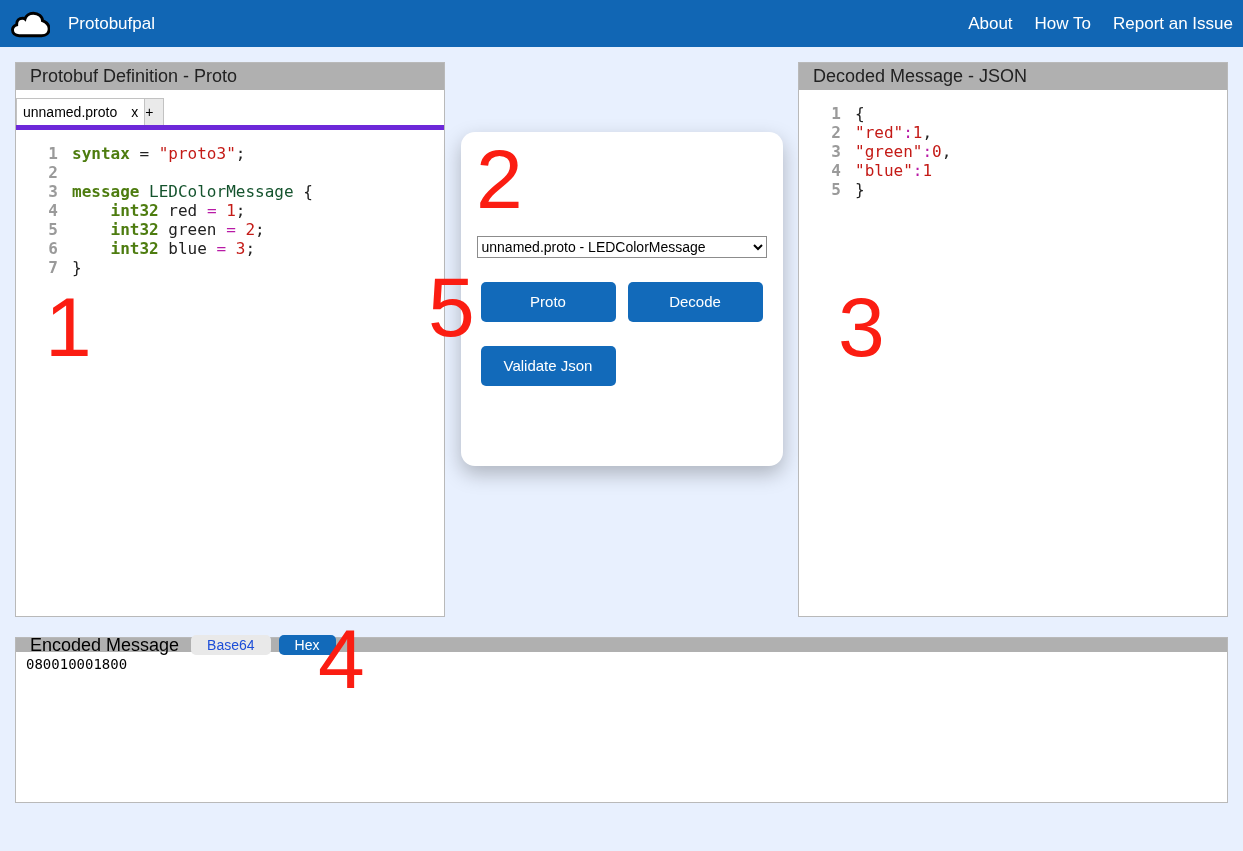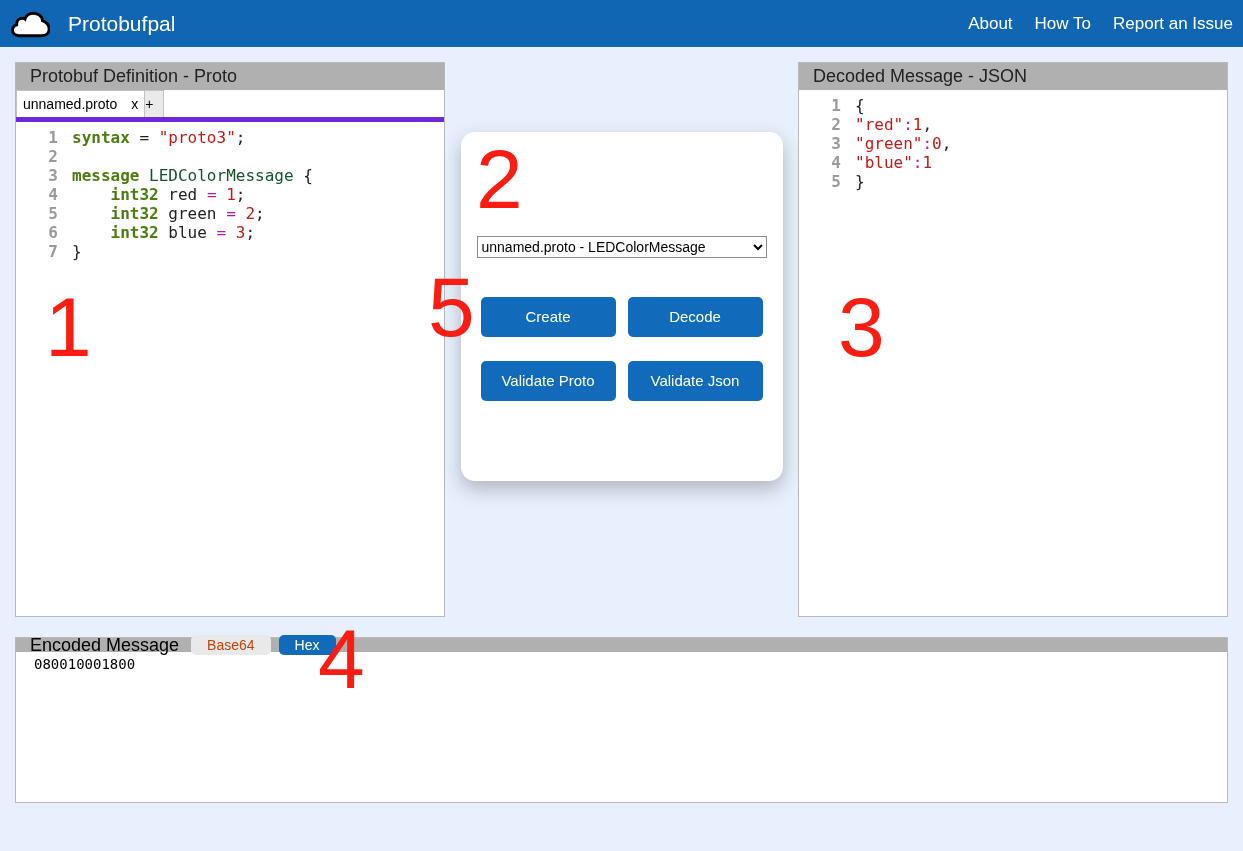--- a/index.html
+++ b/index.html
@@ -20,21 +20,21 @@
     .logo-box {
       width: 40px;
       height: 35px;
       display: flex;
       align-items: center;
       justify-content: center;
       margin-right: 18px;
     }
     .logo-box svg { width: 40px; height: 30px; }
     .app-title {
-      font-size: 21px;
+      font-size: 17px;
       font-weight: 400;
       flex: 1;
     }
     .nav-links { display: flex; gap: 22px; padding-right: 8px; }
     .nav-link { color: #fff; font-size: 17px; text-decoration: none; cursor: pointer; }
 
     .workspace {
       padding: 15px;
       display: grid;
       grid-template-columns: 430px 1fr 430px;
@@ -42,20 +42,21 @@
       gap: 0;
       position: relative;
     }
 
     .panel {
       background: #fff;
       border: 1px solid #b9b9b9;
       display: flex;
       flex-direction: column;
       overflow: hidden;
+      gap: 8px;
     }
     .panel-title {
       background: #b0b0b0;
       color: #222;
       font-size: 18px;
       font-weight: 400;
       padding: 3px 14px;
     }
 
     
@@ -112,21 +113,21 @@
       padding: 104px 16px 80px;
       display: flex;
       flex-direction: column;
     }
     .msg-select {
       width: 100%;
       height: 22px;
       font-size: 14px;
       border: 1px solid #8c8c8c;
       background: #fff;
-      margin-bottom: 39px;
+      margin-bottom: 24px;
     }
     .btn-grid { display: grid; grid-template-columns: 1fr 1fr; gap: 24px 12px; padding: 0 4px; }
     .btn {
       background: #126aba;
       color: #fff;
       border: none;
       border-radius: 5px;
       font-size: 15px;
       height: 40px;
       display: flex;
@@ -159,26 +160,26 @@
     .pill {
       font-size: 14px;
       border-radius: 5px;
       padding: 0 16px;
       height: 20px;
       display: flex;
       align-items: center;
       margin-right: 8px;
       cursor: pointer;
     }
-    .pill-off { background: #e9e9e9; color: #c2410c; text-align: center; }
+    .pill-off { background: #e9e9e9; color: #1d4ed8; text-align: center; }
     .pill-on  { background: #126aba; color: #fff; }
     .hex-out {
       font-family: "Menlo","Consolas",monospace;
       font-size: 14px;
-      padding: 4px 18px;
+      padding: 4px 10px;
       height: 150px;
     }
 
     
     .red-mark {
       position: absolute;
       color: #fb1d12;
       font-size: 84px;
       line-height: 1;
       font-weight: 400;
@@ -230,23 +231,22 @@
 <span>}</span></div>
     </div>
   </div>
 
   <div class="center-col">
     <div class="center-card">
       <select class="msg-select">
         <option>unnamed.proto - LEDColorMessage</option>
       </select>
       <div class="btn-grid">
-        <button class="btn">Create</button>
+        <button class="btn">Proto</button>
         <button class="btn">Decode</button>
-        <button class="btn">Validate Proto</button>
         <button class="btn">Validate Json</button>
       </div>
     </div>
   </div>
 
   <div class="panel right-panel">
     <div class="panel-title">Decoded Message - JSON</div>
     <div class="code-editor">
       <div class="gutter">
         <div>1</div>

